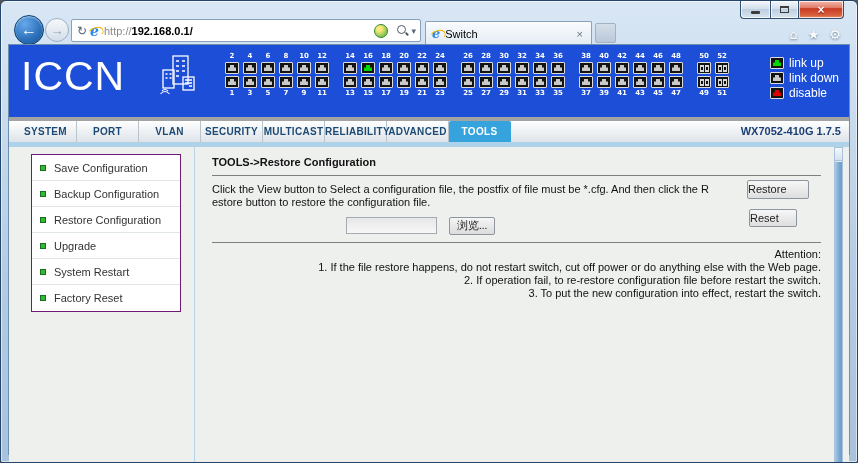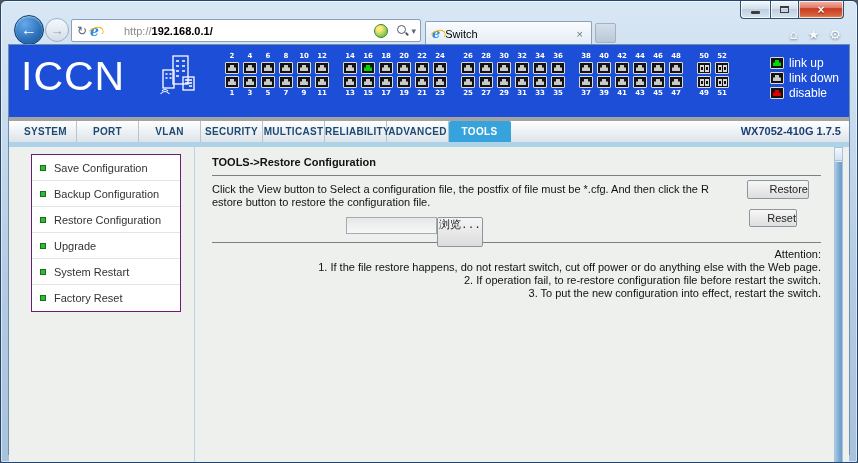--- a/index.html
+++ b/index.html
@@ -26,21 +26,21 @@
     background:radial-gradient(circle at 35% 28%,#66a9ec,#2b6fb8 60%,#175089);border:1px solid #0f3f6e;
     box-shadow:inset 0 1px 2px rgba(255,255,255,.6);}
   .fwd{left:44px;top:17px;width:24px;height:24px;color:#94a2b1;font-size:13px;font-weight:700;
     background:linear-gradient(#f6f9fc,#d3dde8);border:1px solid #9cafc4;}
   .addr-bar{position:absolute;left:70px;top:18px;width:350px;height:23px;background:#fff;
     border:1px solid #89a0b8;border-radius:2px;display:flex;align-items:center;padding:0 4px;font-size:11px;}
   .refresh-glyph{color:#4f6272;font-size:12px;margin:0 3px 0 1px;}
   .ie-e{position:relative;font-family:"DejaVu Serif",serif;font-style:italic;font-weight:700;color:#2e8ae0;font-size:14px;line-height:14px;margin-right:5px;}
   .ie-e::after{content:"";position:absolute;left:-2px;top:3px;width:14px;height:9px;border:1.5px solid #f2b300;
     border-bottom-color:transparent;border-left-color:transparent;border-radius:50%;transform:rotate(-18deg);}
-  .url{flex:1;white-space:nowrap;overflow:hidden;margin-left:20px;}
+  .url{flex:1;white-space:nowrap;overflow:hidden;}
   .url .scheme{color:#8a8a8a;}
   .url .host{color:#000;font-weight:700;}
   .go-circle{width:14px;height:14px;border-radius:50%;background:radial-gradient(circle at 35% 30%,#ffe97a 20%,#3fae3f);
     border:1px solid #2c8a2c;margin-right:8px;display:flex;align-items:center;justify-content:center;color:#fff;font-size:8px;}
   .mag{position:relative;width:13px;height:13px;margin-right:2px;}
   .mag::before{content:"";position:absolute;left:1px;top:1px;width:7px;height:7px;border:1.5px solid #4a5a6a;border-radius:50%;}
   .mag::after{content:"";position:absolute;left:8.5px;top:8.5px;width:4px;height:1.8px;background:#4a5a6a;transform:rotate(45deg);border-radius:1px;}
   .caret{color:#5a6a7a;font-size:9px;}
   .browser-tab{position:absolute;left:424px;top:20px;width:167px;height:24px;
     background:linear-gradient(#fafcfe,#e2ebf4);border:1px solid #8ba1b8;border-bottom:none;border-radius:2px 2px 0 0;
@@ -91,25 +91,25 @@
   .bullet{position:absolute;left:8px;top:10px;width:6px;height:6px;background:#35b835;border:1px solid #15701c;}
   .v-divider{position:absolute;left:185px;top:0;bottom:0;width:1px;background:#b8d4e4;}
   .content{position:absolute;left:203px;top:0;width:609px;font-size:11px;color:#111;}
   .breadcrumb{padding-top:9px;line-height:13px;font-weight:bold;}
   .rule{height:1px;background:#7e7e7e;}
   .rule1{margin-top:6px;}
   .rule2{margin-top:7px;}
   .desc{margin-top:7px;line-height:13px;}
   .file-row{margin-top:8px;margin-left:134px;display:flex;height:18px;}
   .file-input{width:91px;height:17px;border:1px solid #a3aab2;background:linear-gradient(#e7e7e7,#f7f7f7);}
-  .browse-btn{width:46px;height:30px;margin-left:0;border:1px solid #8e959e;background:linear-gradient(#f5f5f5,#dcdcdc);
-    font-size:11px;line-height:15px;text-align:center;border-radius:2px;color:#222;font-family:Liberation Mono, monospace;}
+  .browse-btn{width:46px;height:18px;margin-left:12px;border:1px solid #8e959e;background:linear-gradient(#f5f5f5,#dcdcdc);
+    font-size:11px;line-height:15px;text-align:center;border-radius:2px;color:#222;font-family:Liberation Serif, serif;}
   .att{margin-top:5px;line-height:13px;text-align:right;}
   .btn{position:absolute;border:1px solid #8e959e;background:linear-gradient(#f7f7f7,#dedede);
-    border-radius:2px;font-size:11px;color:#222;text-align:right;font-family:"Liberation Sans",sans-serif;}
+    border-radius:2px;font-size:11px;color:#222;text-align:left;font-family:"Liberation Sans",sans-serif;}
   .restore-btn{left:738px;top:33px;width:62px;height:19px;line-height:17px;}
   .help-btn{left:740px;top:62px;width:48px;height:18px;line-height:16px;}
   
   .scrollbar{position:absolute;right:6px;top:0;bottom:0;width:9px;background:#dfe9f4;border:1px solid #a9c3dc;}
   .scroll-up{position:absolute;top:0;left:0;right:0;height:13px;background:linear-gradient(#f4f8fc,#d4e2f0);border-bottom:1px solid #a9c3dc;}
   .scroll-thumb{position:absolute;top:14px;left:0;right:0;bottom:0;background:linear-gradient(90deg,#aac9e6,#7aa8d2 60%,#6d9cc8);}
 </style>
 </head>
 <body>
 

